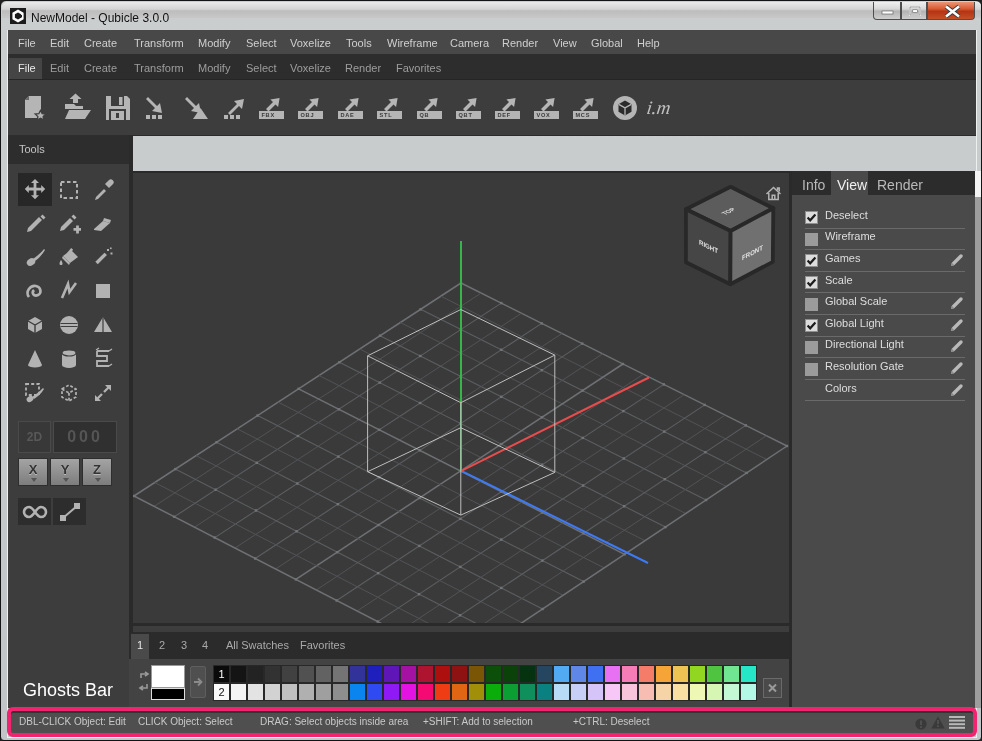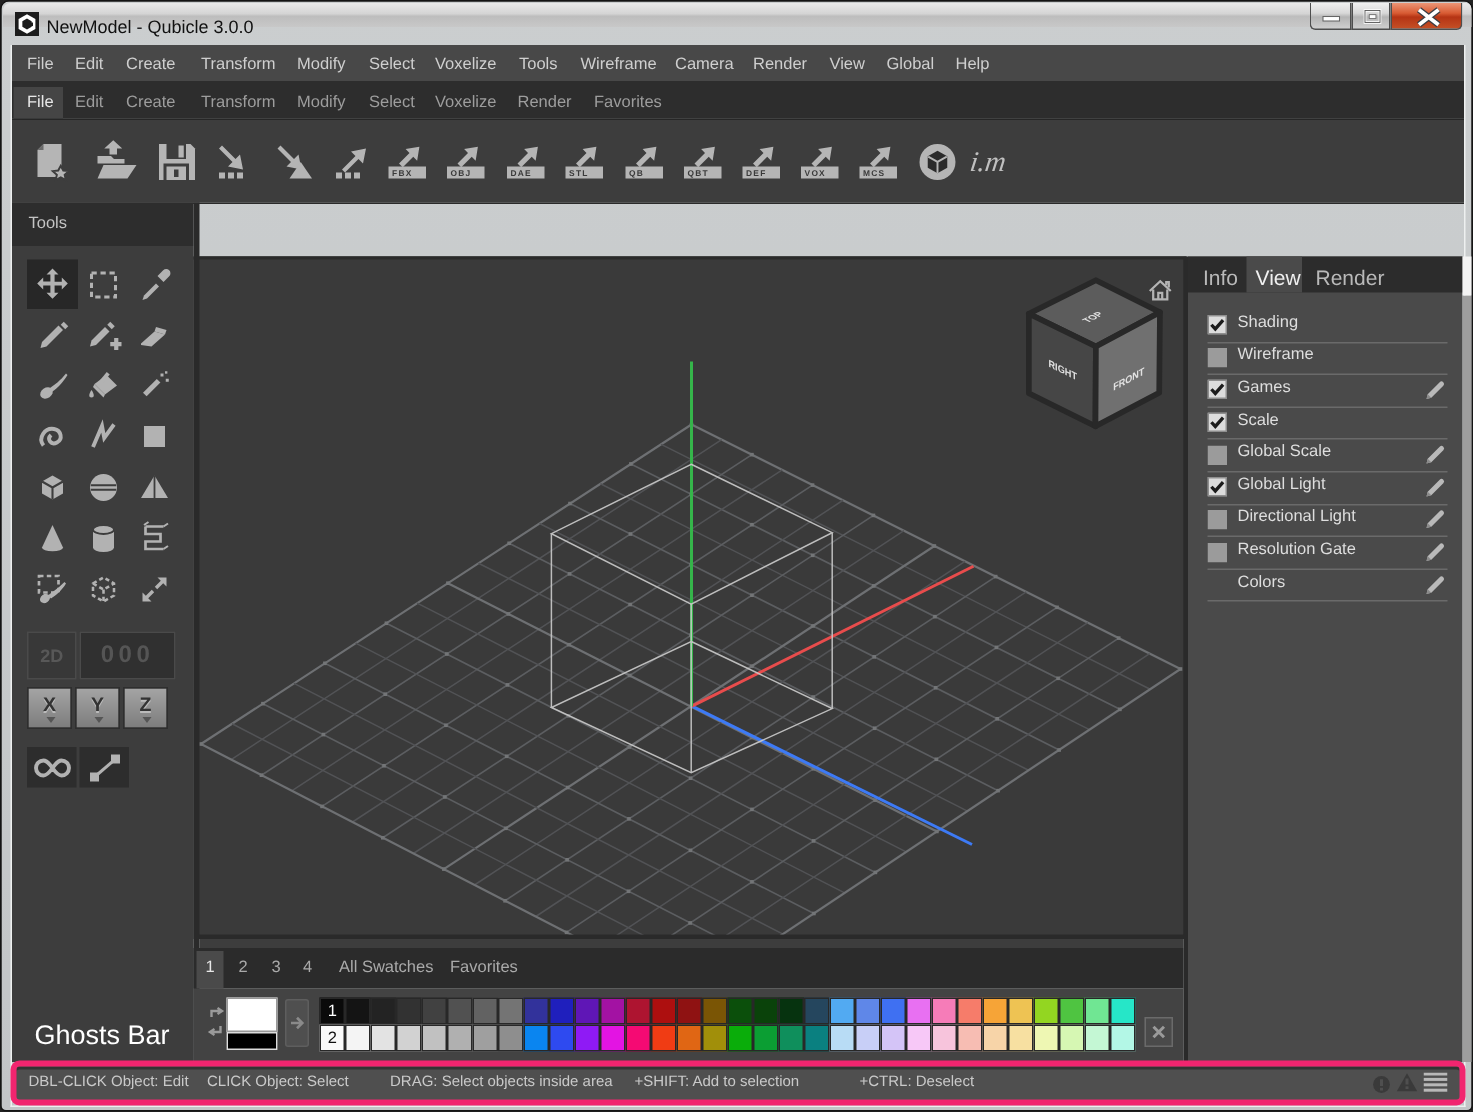--- a/index.html
+++ b/index.html
@@ -500,21 +500,21 @@
  <div id="rtabs"></div>
  <div id="vtab"></div>
  <span class="rtx" style="left:801px">Info</span>
     <span class="rtx" style="left:836px;color:#f0f0f0">View</span>
     <span class="rtx" style="left:876px">Render</span>
  <div style="position:absolute;left:804px;top:209px;width:13px;height:13px"><svg width="13" height="13" viewBox="0 0 13 13">
         <rect width="13" height="13" fill="#dcdcdc"></rect>
         <rect x="0.5" y="0.5" width="12" height="12" fill="none" stroke="#8f8f8f"></rect>
         <path d="M2.6 6.5 l2.6 2.8 L10.4 3.4" stroke="#1c1c1c" stroke-width="2.2" fill="none"></path>
       </svg></div>
-    <div class="rlab" style="top:208px">Shading</div>
+    <div class="rlab" style="top:208px">Deselect</div>
     <div class="rsep" style="top:226.6px"></div>
     <div style="position:absolute;left:804px;top:231px;width:13px;height:13px"><svg width="13" height="13" viewBox="0 0 13 13">
         <rect width="13" height="13" fill="#9b9b9b"></rect>
       </svg></div>
     <div class="rlab" style="top:229px">Wireframe</div>
     <div class="rsep" style="top:248.2px"></div>
     <div style="position:absolute;left:804px;top:252px;width:13px;height:13px"><svg width="13" height="13" viewBox="0 0 13 13">
         <rect width="13" height="13" fill="#dcdcdc"></rect>
         <rect x="0.5" y="0.5" width="12" height="12" fill="none" stroke="#8f8f8f"></rect>
         <path d="M2.6 6.5 l2.6 2.8 L10.4 3.4" stroke="#1c1c1c" stroke-width="2.2" fill="none"></path>

